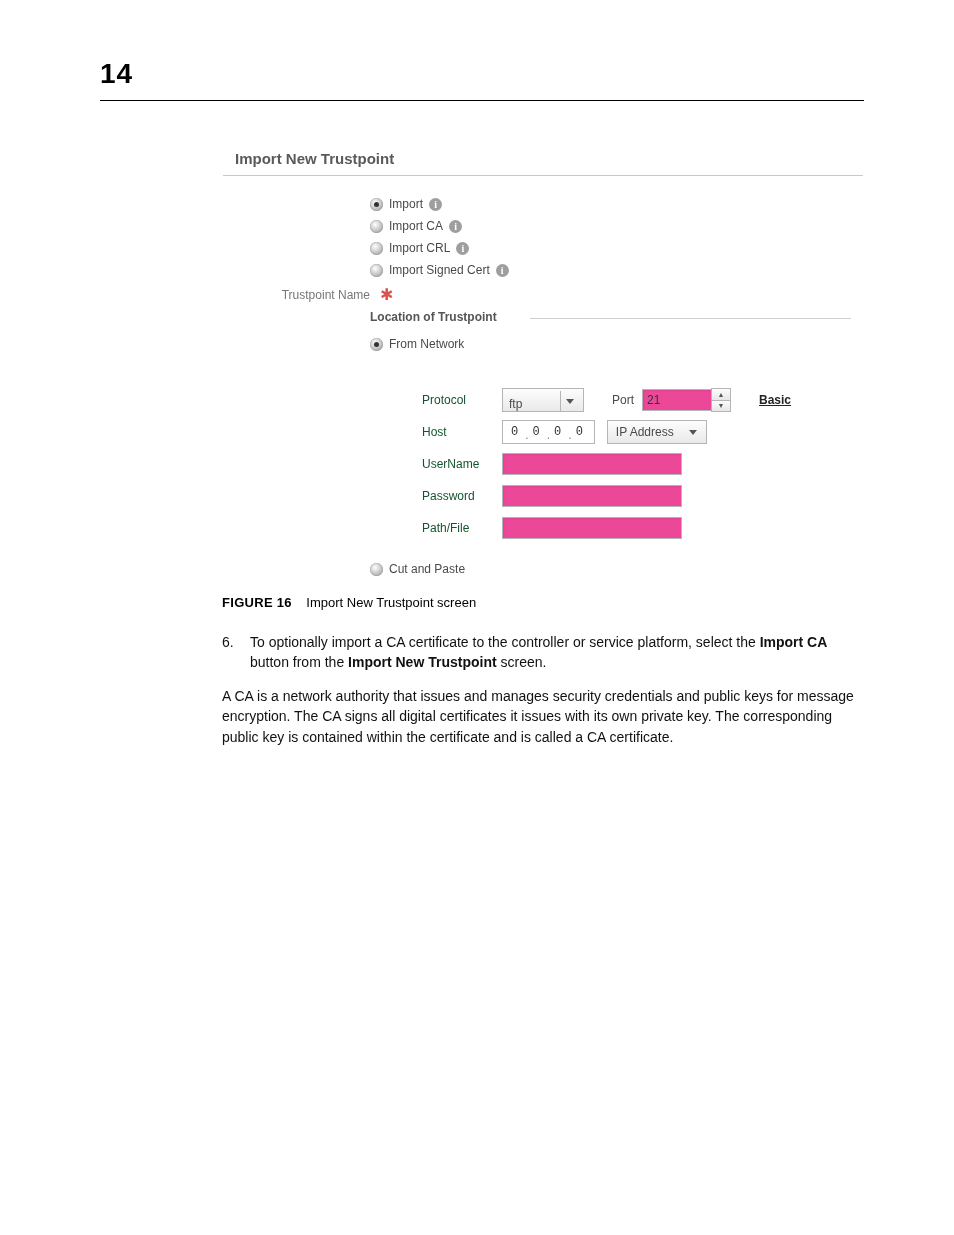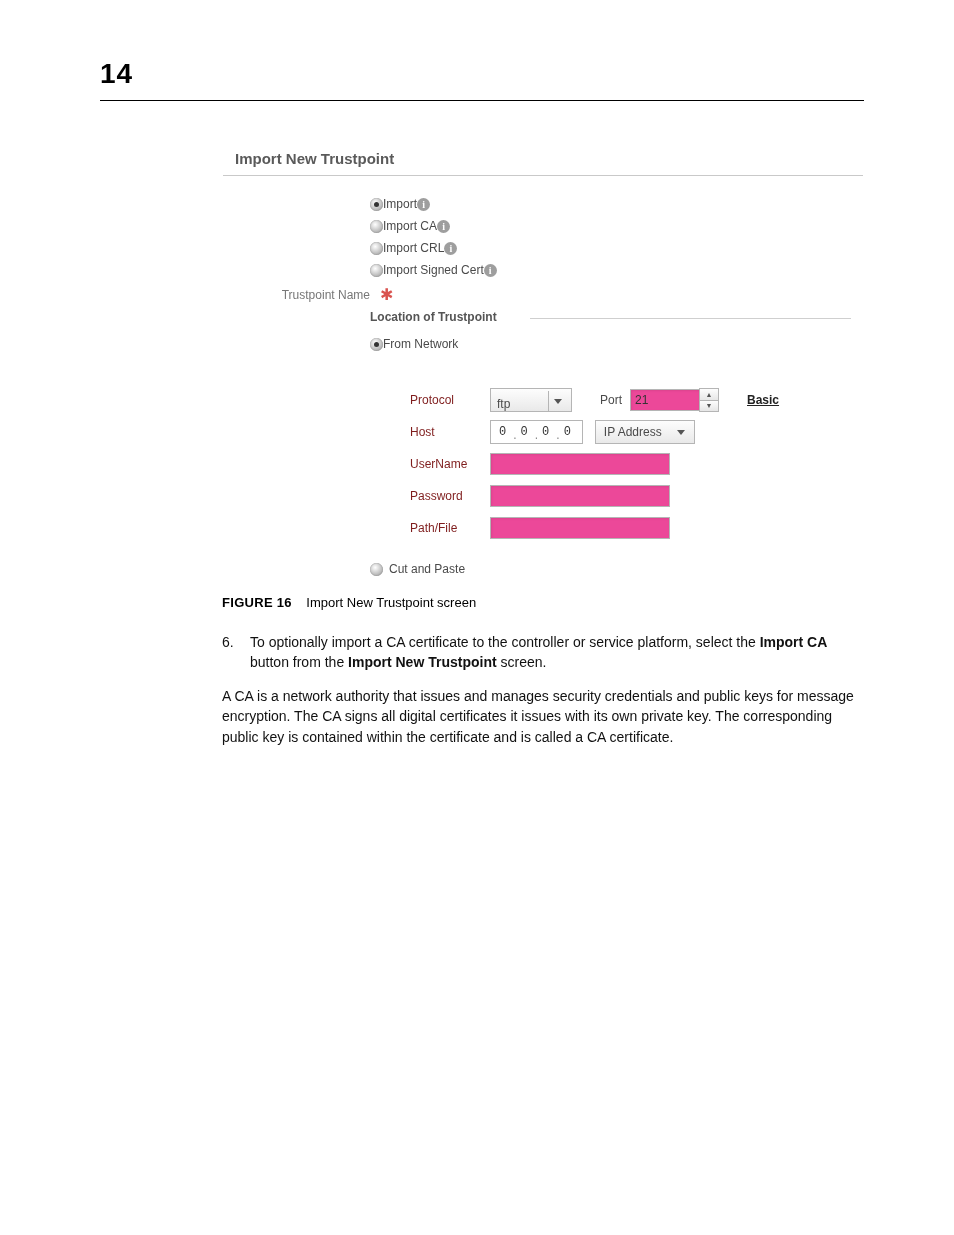--- a/index.html
+++ b/index.html
@@ -53,20 +53,21 @@
   }
   .ss-body {
     padding: 18px 12px 0 12px;
   }
   .radio-col {
     margin-left: 135px;
   }
   .radio-row {
     display: flex;
     align-items: center;
+    gap: 6px;
     height: 20px;
     margin-bottom: 2px;
   }
   .radio-outer {
     width: 13px; height: 13px;
     border-radius: 50%;
     background: radial-gradient(circle at 40% 35%, #fff, #bdbdbd 60%, #8a8a8a);
     box-shadow: inset 0 0 1px #666;
     display: inline-flex;
     align-items: center;
@@ -135,21 +136,22 @@
     margin-left: 40px;
     margin-top: 30px;
   }
   .net-row {
     display: flex;
     align-items: center;
     height: 32px;
   }
   .net-label {
     width: 80px;
-    color: #7f1d1d;
+    color: #14532d;
+    margin-left: 12px;
   }
   .textbox {
     height: 20px;
     border: 1px solid #b5b5b5;
     background: #ec4899;
     box-shadow: inset 1px 1px 2px rgba(0,0,0,0.08);
     padding: 0 4px;
     font-size: 12px;
     color: #333;
   }

